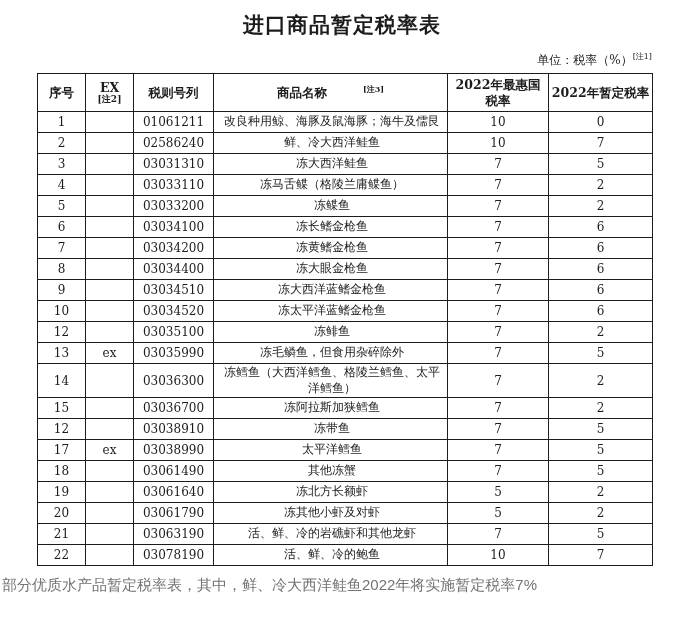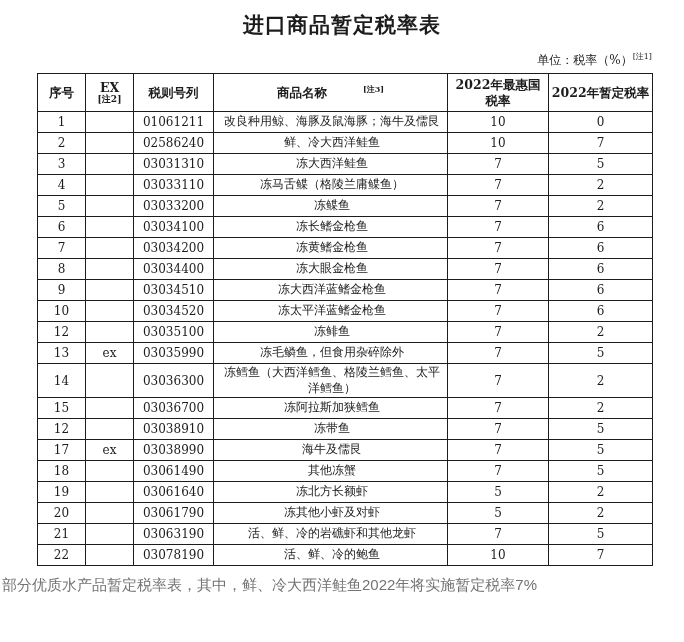--- a/index.html
+++ b/index.html
@@ -205,21 +205,21 @@
         <td class="col-ex"></td>
         <td class="col-code">03038910</td>
         <td class="col-name">冻带鱼</td>
         <td class="col-mfn">7</td>
         <td class="col-provisional">5</td>
       </tr>
       <tr>
         <td class="col-no">17</td>
         <td class="col-ex">ex</td>
         <td class="col-code">03038990</td>
-        <td class="col-name">海牛及儒艮</td>
+        <td class="col-name">太平洋鳕鱼</td>
         <td class="col-mfn">7</td>
         <td class="col-provisional">5</td>
       </tr>
       <tr>
         <td class="col-no">18</td>
         <td class="col-ex"></td>
         <td class="col-code">03061490</td>
         <td class="col-name">其他冻蟹</td>
         <td class="col-mfn">7</td>
         <td class="col-provisional">5</td>

